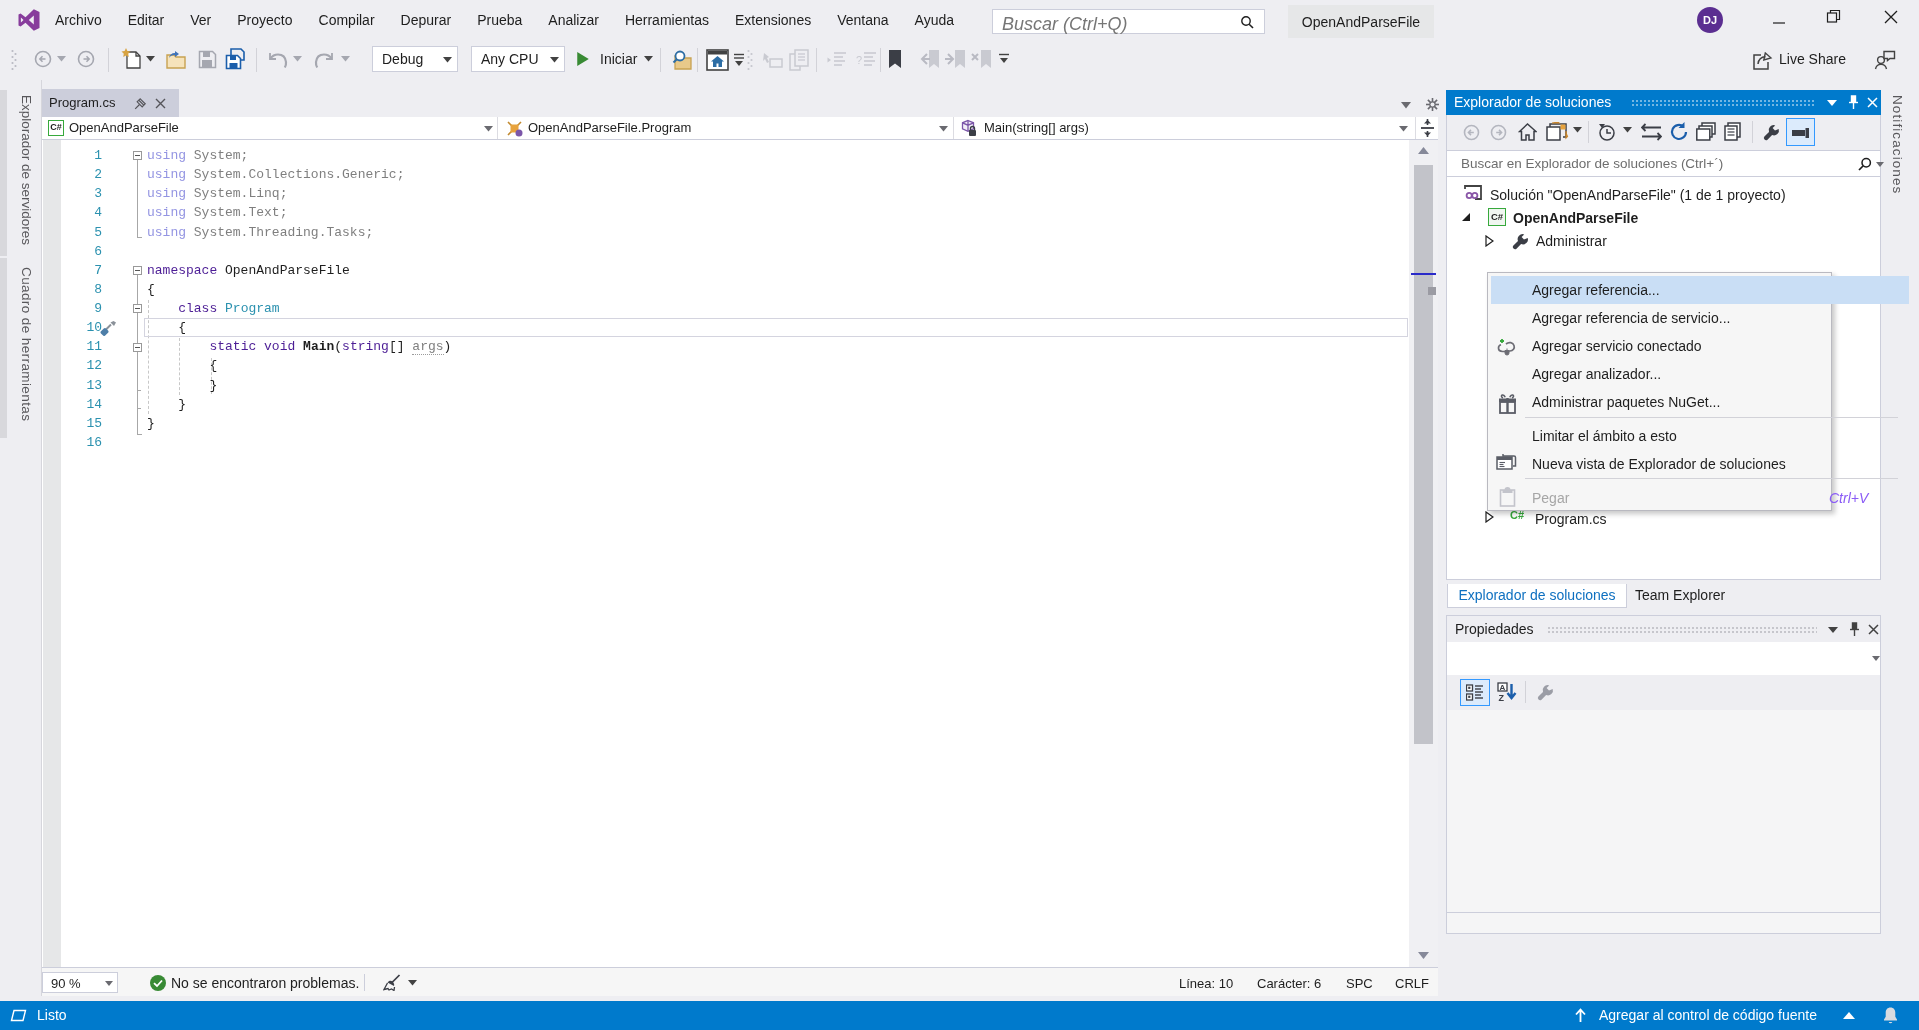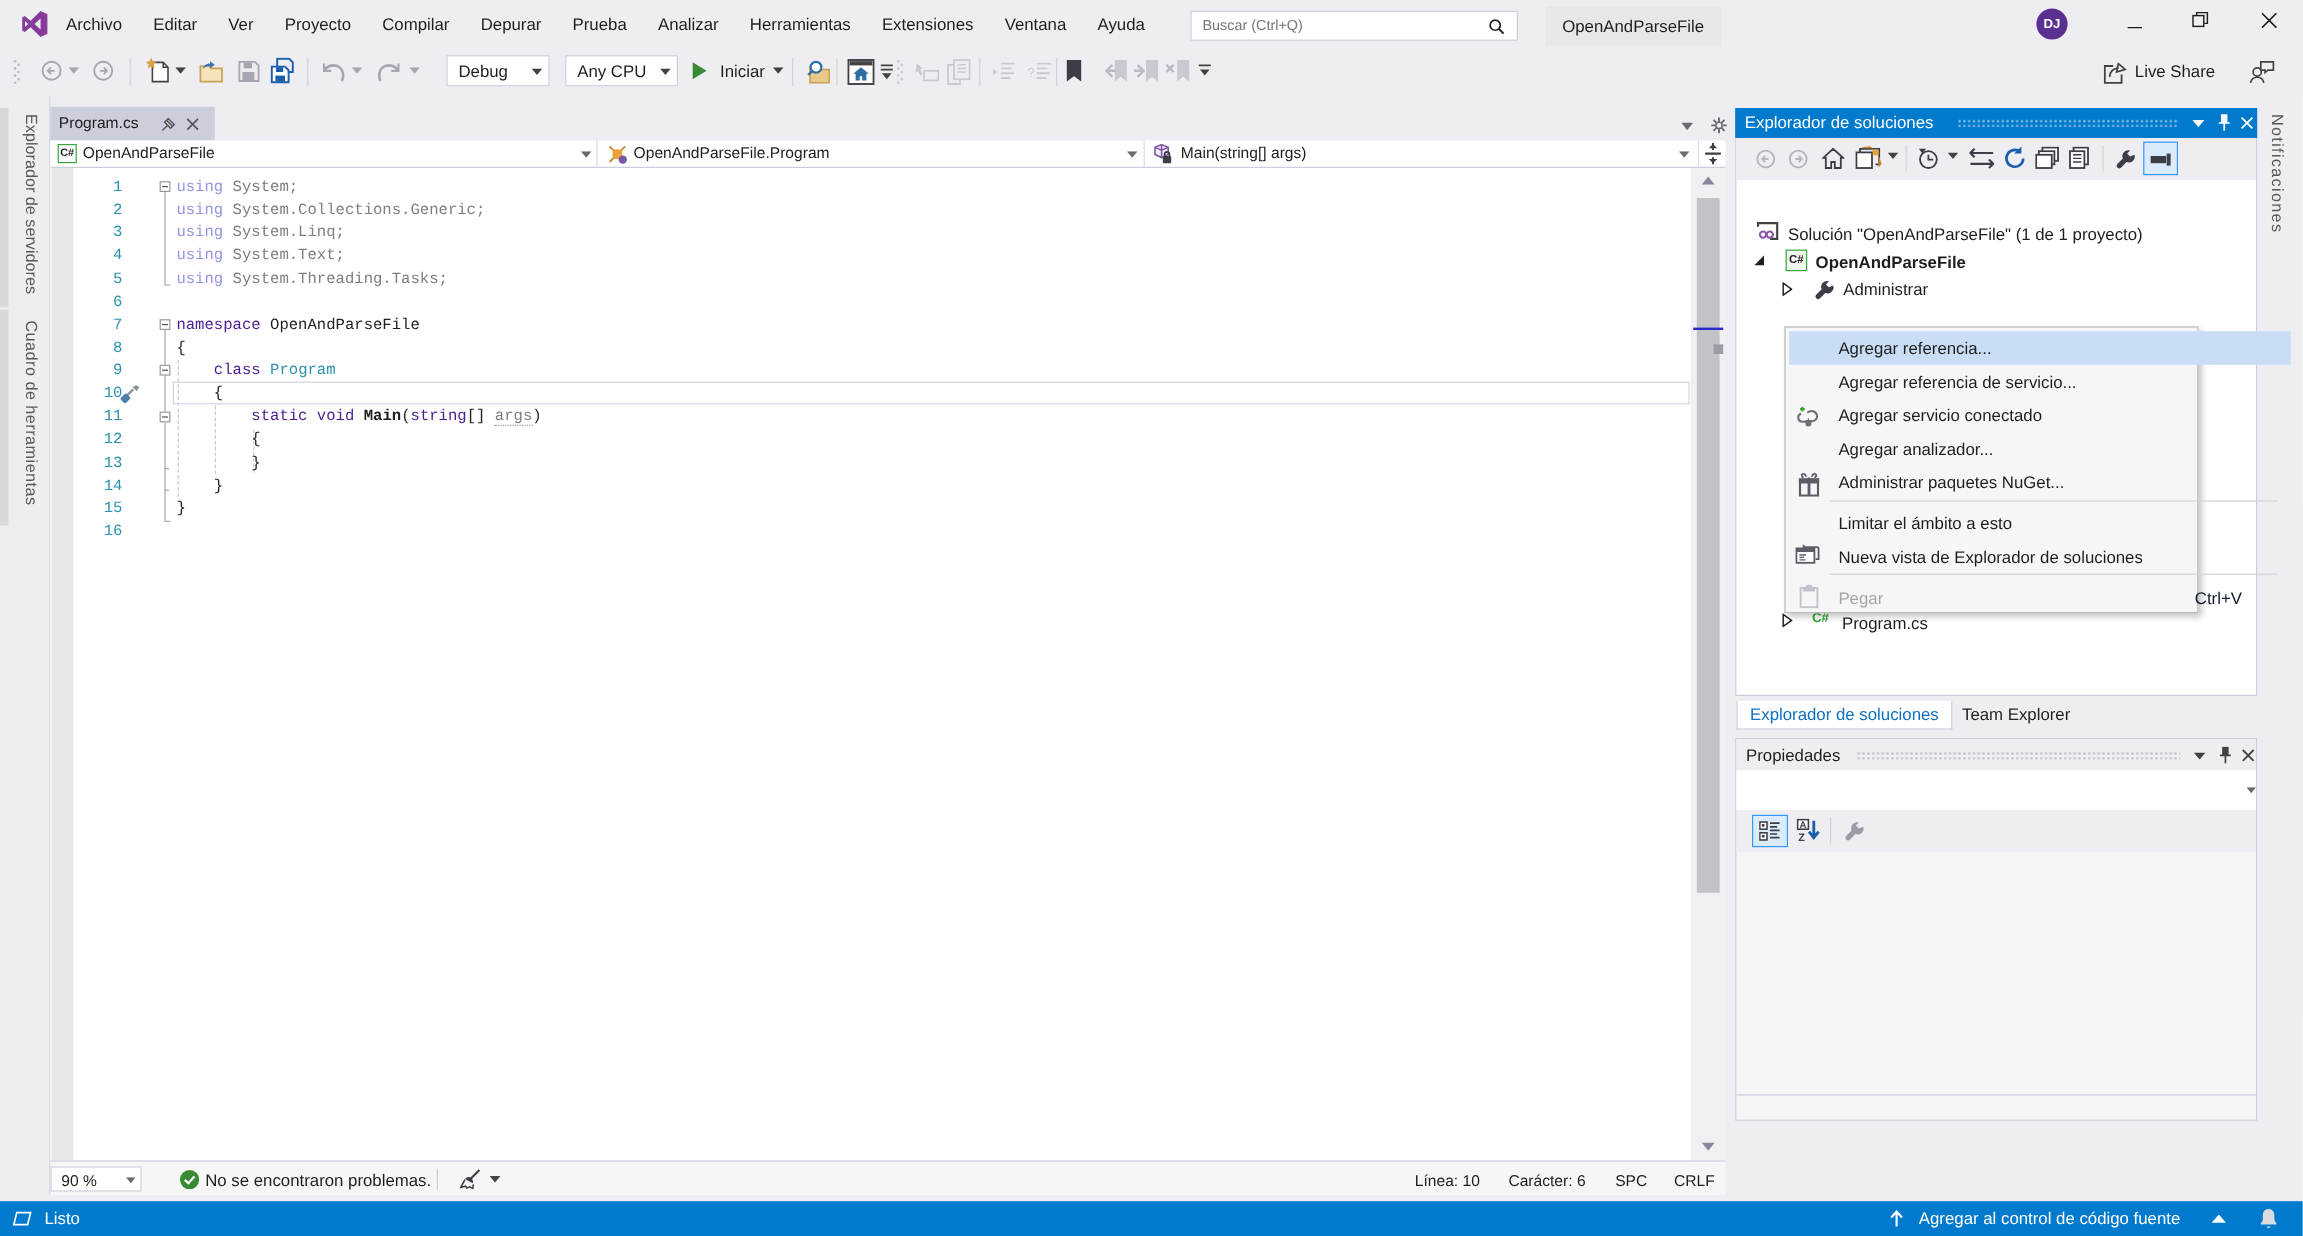--- a/index.html
+++ b/index.html
@@ -31,21 +31,21 @@
       <span>Depurar</span>
       <span>Prueba</span>
       <span>Analizar</span>
       <span>Herramientas</span>
       <span>Extensiones</span>
       <span>Ventana</span>
       <span>Ayuda</span>
   </div>
 
   <div class="abs" style="left:992px;top:9px;width:273px;height:25px;background:#FFFFFF;border:1px solid #CCCEDB;">
-    <div class="abs" style="left:9px;top:4px;font-size:12px;color:#767676;">Buscar (Ctrl+Q)</div>
+    <div class="abs" style="left:9px;top:4px;font-size:18px;color:#767676;font-style:italic;">Buscar (Ctrl+Q)</div>
     <svg class="abs" style="left:247px;top:5px;" width="14" height="14" viewBox="0 0 14 14">
         <circle cx="6" cy="6" r="4.2" fill="none" stroke="#1E1E1E" stroke-width="1.4"></circle>
         <line x1="9.2" y1="9.2" x2="13" y2="13" stroke="#1E1E1E" stroke-width="1.6"></line>
       </svg>
   </div>
 
   <div class="abs" style="left:1288px;top:5px;width:146px;height:33px;background:#E6E7E8;display:flex;align-items:center;justify-content:center;font-size:14px;">OpenAndParseFile</div>
 
   <div class="abs" style="left:1697px;top:7px;width:26px;height:26px;border-radius:50%;background:#5B2E91;color:#fff;font-size:11px;display:flex;align-items:center;justify-content:center;font-weight:bold;">DJ</div>
 
@@ -493,20 +493,30 @@
           <path d="M17.7 5.9a5 5 0 0 1-6.6 6.2L6.5 16.7a2.2 2.2 0 0 1-3.1-3.1l4.6-4.6a5 5 0 0 1 6.2-6.6L11.6 5l2.4 2.4z" fill="#3B3E46"></path>
         </svg>
       <div class="abs" style="left:339px;top:3px;width:29px;height:28px;border:1px solid #3399FF;background:#DCEBFC;">
         <svg class="abs" style="left:5px;top:7px;" width="17" height="13" viewBox="0 0 17 13">
             <rect x="0" y="4" width="13" height="6" fill="#3B3E46"></rect>
             <rect x="13.5" y="2" width="3.5" height="10" fill="#3B3E46"></rect>
           </svg>
       </div>
     </div>
 
+    <div class="abs" style="left:0;top:59px;width:433px;height:27px;background:#fff;border-top:1px solid #CCCEDB;border-bottom:1px solid #CCCEDB;">
+      <div class="abs" style="left:14px;top:5px;font-size:13.5px;color:#6E6E6E;">Buscar en Explorador de soluciones (Ctrl+´)</div>
+      <svg class="abs" style="left:411px;top:6px;" width="14" height="14" viewBox="0 0 14 14">
+          <circle cx="8.2" cy="5.8" r="4.2" fill="none" stroke="#1E1E1E" stroke-width="1.5"></circle>
+          <line x1="5" y1="9" x2="1" y2="13" stroke="#1E1E1E" stroke-width="1.7"></line>
+        </svg>
+      <svg class="abs" style="left:429px;top:11px;" width="8" height="5" viewBox="0 0 8 5">
+          <path d="M0 0h8L4 5z" fill="#6A6A70"></path>
+        </svg>
+    </div>
 
     <div class="abs" style="left:16px;top:93px;width:26px;height:20px;">
       <svg width="20" height="19" viewBox="0 0 20 19">
           <path d="M2 5V2h16v13h-6" fill="none" stroke="#424242" stroke-width="1.8"></path>
           <circle cx="6.2" cy="11.5" r="2.6" fill="none" stroke="#8A57A8" stroke-width="1.8"></circle>
           <circle cx="11.8" cy="11.5" r="2.6" fill="none" stroke="#8A57A8" stroke-width="1.8"></circle>
         </svg>
     </div>
     <div class="abs" style="left:43px;top:96px;font-size:14px;">Solución "OpenAndParseFile" (1 de 1 proyecto)</div>
     <svg class="abs" style="left:14px;top:121px;" width="10" height="10" viewBox="0 0 10 10">
@@ -620,21 +630,21 @@
         <line x1="3.5" y1="13.5" x2="8.5" y2="13.5"></line>
       </g>
   </svg>
   <div class="abs" style="left:44px;top:183px;">Nueva vista de Explorador de soluciones</div>
   <div class="abs" style="left:37px;top:205px;width:373px;height:1px;background:#D2D2D8;"></div>
   <svg class="abs" style="left:11px;top:214px;" width="17" height="20" viewBox="0 0 17 20">
     <rect x="1.5" y="3" width="14" height="16" fill="none" stroke="#C3C4CB" stroke-width="1.6"></rect>
     <path d="M5.5 3a3 3 0 0 1 6 0h2v3h-10V3z" fill="#C3C4CB"></path>
   </svg>
   <div class="abs" style="left:44px;top:217px;color:#A6A6A6;">Pegar</div>
-  <div class="abs" style="left:341px;top:217px;color:#0f172a;">Ctrl+V</div>
+  <div class="abs" style="left:341px;top:217px;color:#8b5cf6;font-style:italic;">Ctrl+V</div>
 </div>
 
 <div class="abs" style="left:0;top:1001px;width:1919px;height:29px;background:#007ACC;color:#fff;">
   <svg class="abs" style="left:10px;top:8px;" width="17" height="13" viewBox="0 0 17 13">
       <path d="M4 1.5h11.5L13 11.5H1.5z" fill="none" stroke="#fff" stroke-width="1.4"></path>
     </svg>
   <div class="abs" style="left:37px;top:6px;font-size:14px;">Listo</div>
   <svg class="abs" style="left:1574px;top:7px;" width="13" height="15" viewBox="0 0 13 15">
       <path d="M6.5 14V2 M2 6.5 6.5 1.6 11 6.5" fill="none" stroke="#fff" stroke-width="1.8"></path>
     </svg>

